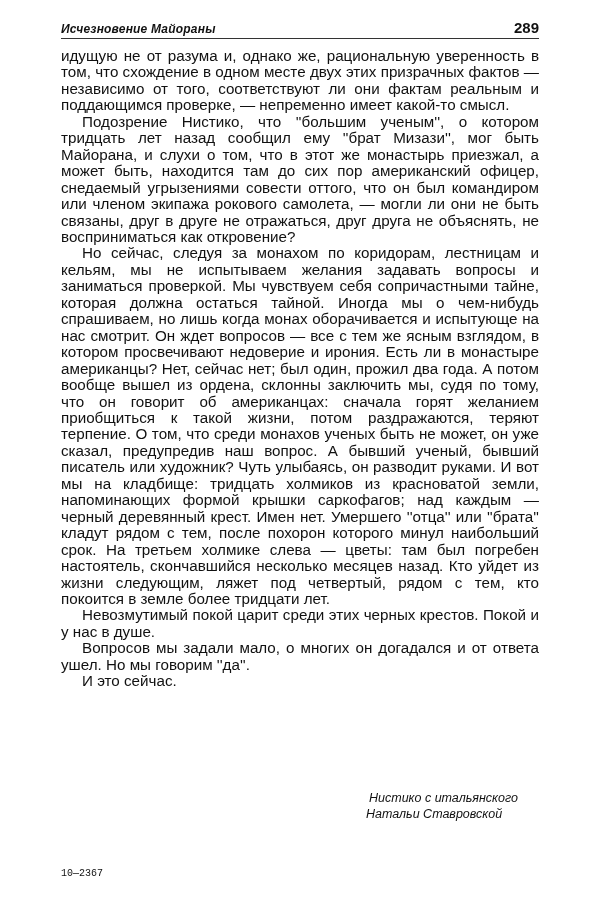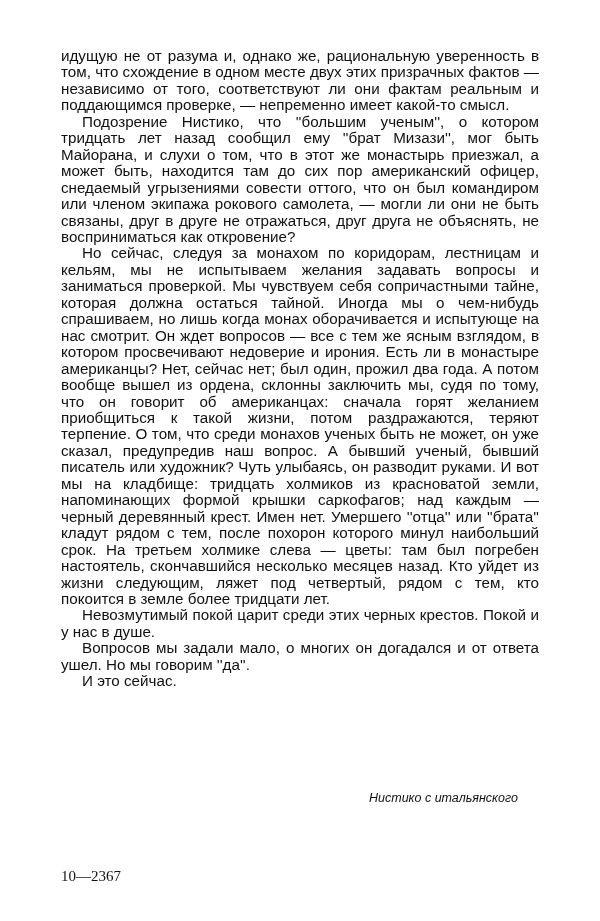--- a/index.html
+++ b/index.html
@@ -7,34 +7,39 @@
   .page { position: absolute; left: 61px; top: 0; width: 478px; height: 921px; }
   .running-head { position: absolute; left: 0; top: 20px; width: 478px; height: 18px; border-bottom: 1.5px solid #333; }
   .running-title { position: absolute; left: 0; top: 2px; font-family: "Liberation Sans", sans-serif; font-style: italic; font-weight: bold; font-size: 12px; letter-spacing: 0.2px; }
   .page-number { position: absolute; right: 0; top: -1px; font-family: "Liberation Sans", sans-serif; font-weight: bold; font-size: 15px; }
   .body-text { position: absolute; left: 0; top: 48px; width: 478px; font-family: "Liberation Sans", sans-serif; font-size: 15.2px; line-height: 16.45px; }
   .para { margin: 0; text-align: justify; text-indent: 21px; hyphens: manual; }
   .para.first { text-indent: 0; }
   sup { font-size: 8px; line-height: 0; vertical-align: 6px; }
   .attribution { position: absolute; left: 305px; top: 790px; font-family: "Liberation Sans", sans-serif; font-style: italic; font-size: 12.5px; line-height: 16px; color: #111; }
   .attribution div:nth-child(1) { margin-left: 3px; }
-  .signature { position: absolute; left: 0; top: 868px; font-family: Liberation Serif, serif; font-size: 15px; }
+  .signature { position: absolute; left: 0; top: 868px; font-family: Liberation Mono, monospace; font-size: 10px; }
 </style>
 </head>
 <body>
 
 <div class="page">
+  <div class="running-head">
+    <span class="running-title">Исчезновение Майораны</span>
+    <span class="page-number">289</span>
+  </div>
 
   <div class="body-text">
     <p class="para first">идущую не от разума и, однако же, рациональную уверенность в том, что схождение в одном месте двух этих призрачных фактов — независимо от того, соответствуют ли они фактам реальным и поддающимся проверке, — непременно имеет какой-то смысл.</p>
     <p class="para">Подозрение Нистико, что ''большим ученым'', о котором тридцать лет назад сообщил ему ''брат Мизази'', мог быть Майорана, и слухи о том, что в этот же монастырь приезжал, а может быть, находится там до сих пор американский офицер, снедаемый угрызениями совести оттого, что он был командиром или членом экипажа рокового самолета, — могли ли они не быть связаны, друг в друге не отражаться, друг друга не объяснять, не восприниматься как откровение?</p>
     <p class="para">Но сейчас, следуя за монахом по коридорам, лестницам и кельям, мы не испытываем желания задавать вопросы и заниматься проверкой. Мы чувствуем себя сопричастными тайне, которая должна остаться тайной. Иногда мы о чем-нибудь спрашиваем, но лишь когда монах оборачивается и испытующе на нас смотрит. Он ждет вопросов — все с тем же ясным взглядом, в котором просвечивают недоверие и ирония. Есть ли в монастыре американцы? Нет, сейчас нет; был один, прожил два года. А потом вообще вышел из ордена, склонны заключить мы, судя по тому, что он говорит об американцах: сначала горят желанием приобщиться к такой жизни, потом раздражаются, теряют терпение. О том, что среди монахов ученых быть не может, он уже сказал, предупредив наш вопрос. А бывший ученый, бывший писатель или художник? Чуть улыбаясь, он разводит руками. И вот мы на кладбище: тридцать холмиков из красноватой земли, напоминающих формой крышки саркофагов; над каждым — черный деревянный крест. Имен нет. Умершего ''отца'' или ''брата'' кладут рядом с тем, после похорон которого минул наибольший срок. На третьем холмике слева — цветы: там был погребен настоятель, скончавшийся несколько месяцев назад. Кто уйдет из жизни следующим, ляжет под четвертый, рядом с тем, кто покоится в земле более тридцати лет.</p>
     <p class="para">Невозмутимый покой царит среди этих черных крестов. Покой и у нас в душе.</p>
     <p class="para">Вопросов мы задали мало, о многих он догадался и от ответа ушел. Но мы говорим ''да''.</p>
     <p class="para">И это сейчас.</p>
   </div>
 
   <div class="attribution">
     <div>Нистико с итальянского</div>
+    <div>Натальи Ставровской</div>
   </div>
 
   <div class="signature">10—2367</div>
 </div>
 
 </body></html>

